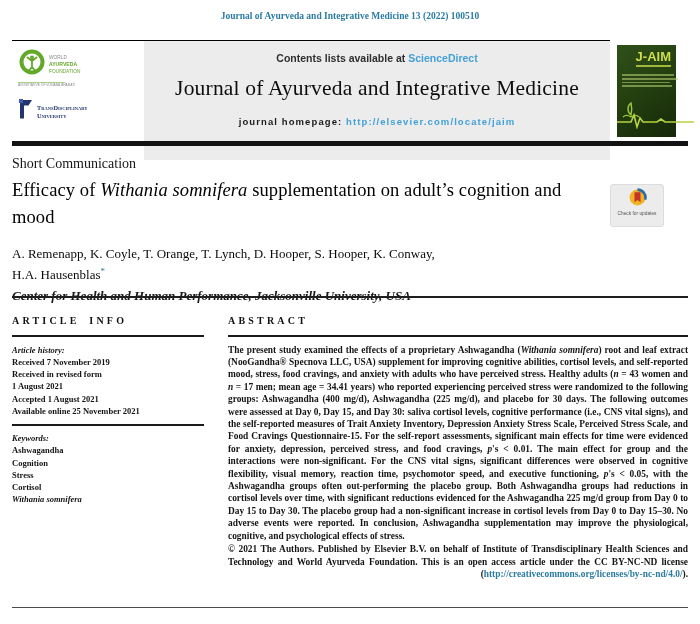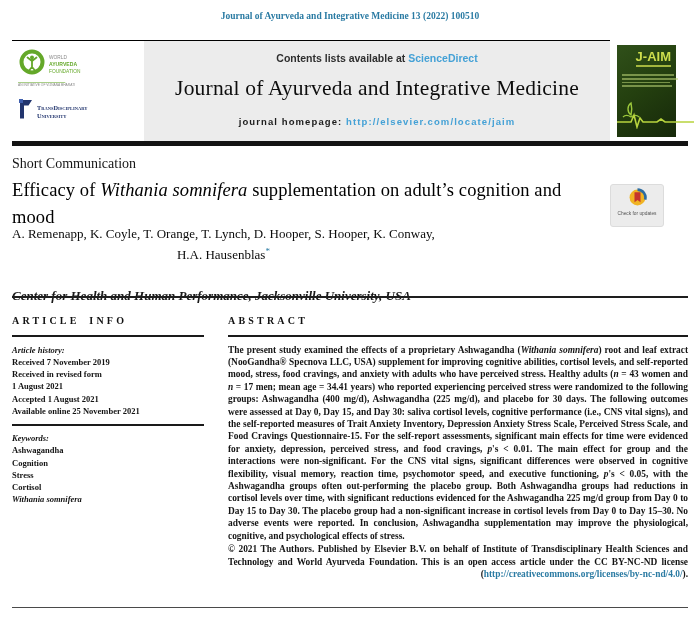--- a/index.html
+++ b/index.html
@@ -5,21 +5,21 @@
   html,body{margin:0;padding:0;background:#fff;}
   .page{position:relative;width:700px;height:624px;background:#fff;overflow:hidden;
         font-family:"Liberation Serif",serif;color:#111;}
 
   
   .citation{position:absolute;top:11px;left:0;right:0;text-align:center;
             font-size:9.5px;font-weight:600;color:#2b7ba3;}
 
   
   .banner{position:absolute;top:40px;left:12px;width:598px;border-top:1.5px solid #000;}
-  .banner-inner{display:flex;height:104px;gap:28px;}
+  .banner-inner{display:flex;height:119px;gap:28px;}
   .logos{width:104px;background:#fff;padding-top:7px;box-sizing:border-box;}
   .logo-row{display:flex;align-items:center;margin-left:6px;}
   .waf-text{margin-left:3px;line-height:7px;}
   .waf-text .t1{font-family:"Liberation Sans",sans-serif;font-size:6px;color:#8a8a8a;transform:scale(.8);transform-origin:left center;}
   .waf-text .t2{font-family:"Liberation Sans",sans-serif;font-size:6px;font-weight:700;color:#64a829;transform:scale(.85);transform-origin:left center;}
   .waf-text .t3{font-family:"Liberation Sans",sans-serif;font-size:6px;color:#64a829;transform:scale(.8);transform-origin:left center;}
   .waf-tag{margin:2px 0 0 6px;border-top:1px solid #64a829;width:86px;
            font-family:"Liberation Sans",sans-serif;font-size:6px;color:#888;
            transform:scale(.55);transform-origin:left top;white-space:nowrap;padding-top:1px;}
   .tdu{margin-top:8px;}
@@ -50,21 +50,21 @@
   .thickbar{position:absolute;top:141px;left:12px;width:676px;height:4.5px;background:#131313;}
 
   
   .short-comm{position:absolute;top:156px;left:12px;font-size:14px;color:#151515;}
   .title{position:absolute;top:177px;left:12px;width:565px;font-size:18.5px;
          line-height:27px;color:#000;letter-spacing:.1px;}
   .badge{position:absolute;top:184px;left:610px;width:54px;height:43px;background:#ececec;
          border:1px solid #dcdcdc;border-radius:3px;text-align:center;box-sizing:border-box;padding-top:3px;cursor:pointer;}
   .badge-label{font-family:"Liberation Sans",sans-serif;font-size:6px;color:#555;
                line-height:6px;transform:scale(.8);transform-origin:center top;width:52px;}
-  .authors{position:absolute;top:225px;left:12px;font-size:13px;line-height:17.5px;color:#0a0a0a;text-align:center;}
+  .authors{position:absolute;top:245px;left:12px;font-size:13px;line-height:17.5px;color:#0a0a0a;}
   .authors sup{color:#2b7ba3;font-size:9px;}
   .affiliation{position:absolute;top:288px;left:12px;font-style:italic;font-size:13px;font-weight:600;color:#1a1a1a;}
   .header-rule{position:absolute;top:296px;left:12px;width:676px;height:1.5px;background:#1e1e1e;}
 
   
   .columns{position:absolute;top:315px;left:12px;width:676px;display:flex;}
   .left-col{width:192px;margin-right:24px;flex:none;}
   .right-col{flex:1;}
   .col-heading{font-size:10px;font-weight:700;letter-spacing:3.2px;word-spacing:4px;color:#111;}
   .col-rule{height:1.6px;background:#1a1a1a;margin-top:9px;margin-bottom:7px;}

